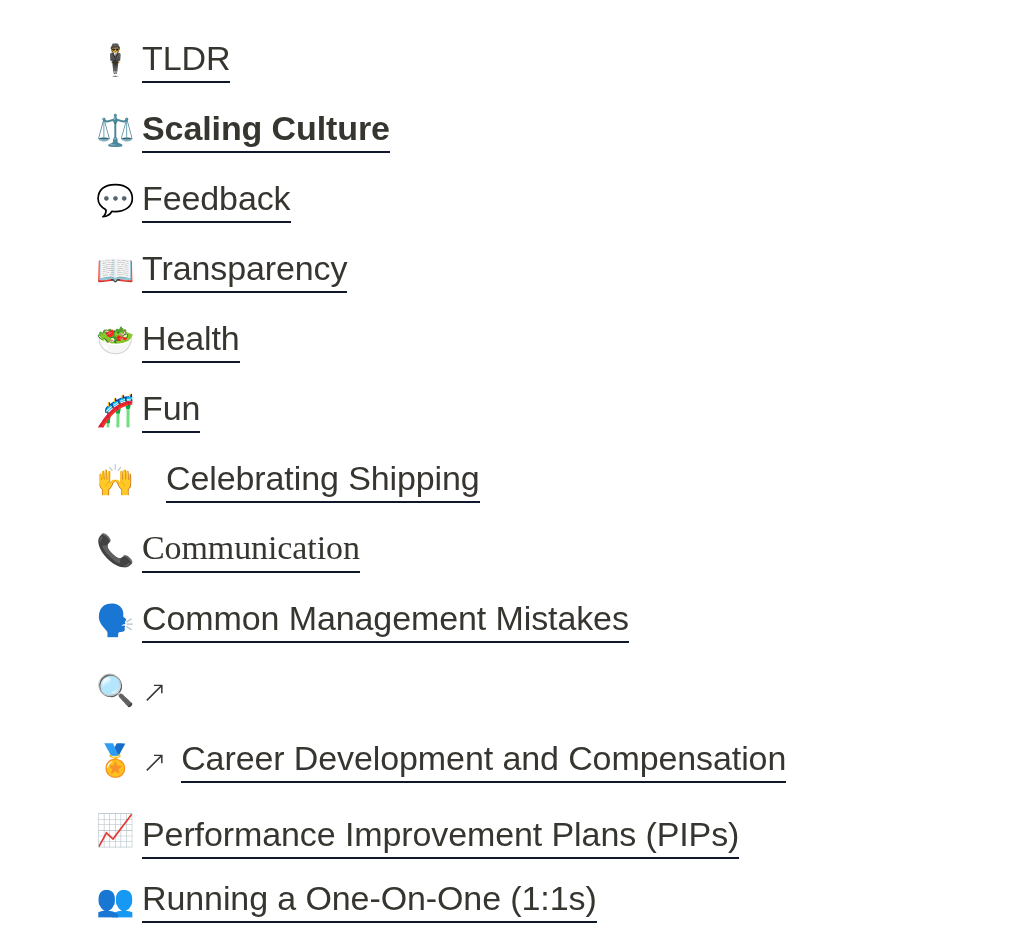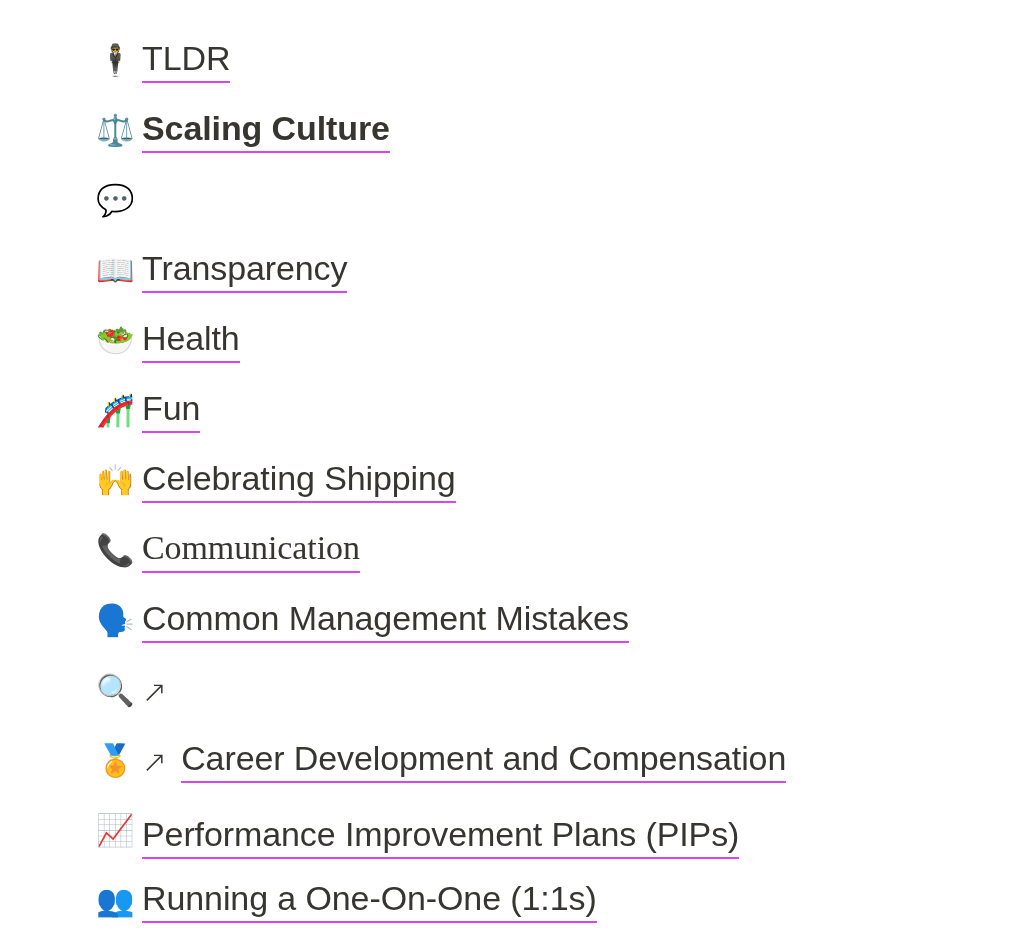--- a/index.html
+++ b/index.html
@@ -58,21 +58,21 @@
     position: relative;
     top: 1px;
     font-weight: 300;
   }
 
   .row-label {
     font-size: 34px;
     line-height: 1.12;
     color: #37352f;
     letter-spacing: -0.1px;
-    border-bottom: 2px solid #d946ef;
+    border-bottom: 2px solid #0f172a;
     padding-bottom: 4px;
     white-space: nowrap;
     cursor: pointer;
   }
 </style>
 </head>
 <body>
 
 <div id="toc-list">
     <div class="toc-row">
@@ -82,20 +82,23 @@
       </a>
     </div>
     <div class="toc-row">
       <span class="row-emoji">⚖️</span>
       <a class="link-wrap" href="#" style="text-decoration: none; font-weight: bold;">
         <span class="row-label">Scaling Culture</span>
       </a>
     </div>
     <div class="toc-row">
       <span class="row-emoji">💬</span>
+      <a class="link-wrap" href="#" style="text-decoration: none;">
+        <span class="row-label">Feedback</span>
+      </a>
     </div>
     <div class="toc-row">
       <span class="row-emoji">📖</span>
       <a class="link-wrap" href="#" style="text-decoration: none; justify-content: center;">
         <span class="row-label">Transparency</span>
       </a>
     </div>
     <div class="toc-row">
       <span class="row-emoji">🥗</span>
       <a class="link-wrap" href="#" style="text-decoration: none;">
@@ -103,21 +106,21 @@
       </a>
     </div>
     <div class="toc-row">
       <span class="row-emoji">🎢</span>
       <a class="link-wrap" href="#" style="text-decoration: none;">
         <span class="row-label">Fun</span>
       </a>
     </div>
     <div class="toc-row">
       <span class="row-emoji">🙌</span>
-      <a class="link-wrap" href="#" style="text-decoration: none;">
+      <a class="link-wrap" href="#" style="text-decoration: none; margin-left: 24px;">
         <span class="row-label">Celebrating Shipping</span>
       </a>
     </div>
     <div class="toc-row">
       <span class="row-emoji">📞</span>
       <a class="link-wrap" href="#" style="text-decoration: none; font-family: Liberation Serif, serif;">
         <span class="row-label">Communication</span>
       </a>
     </div>
     <div class="toc-row">

